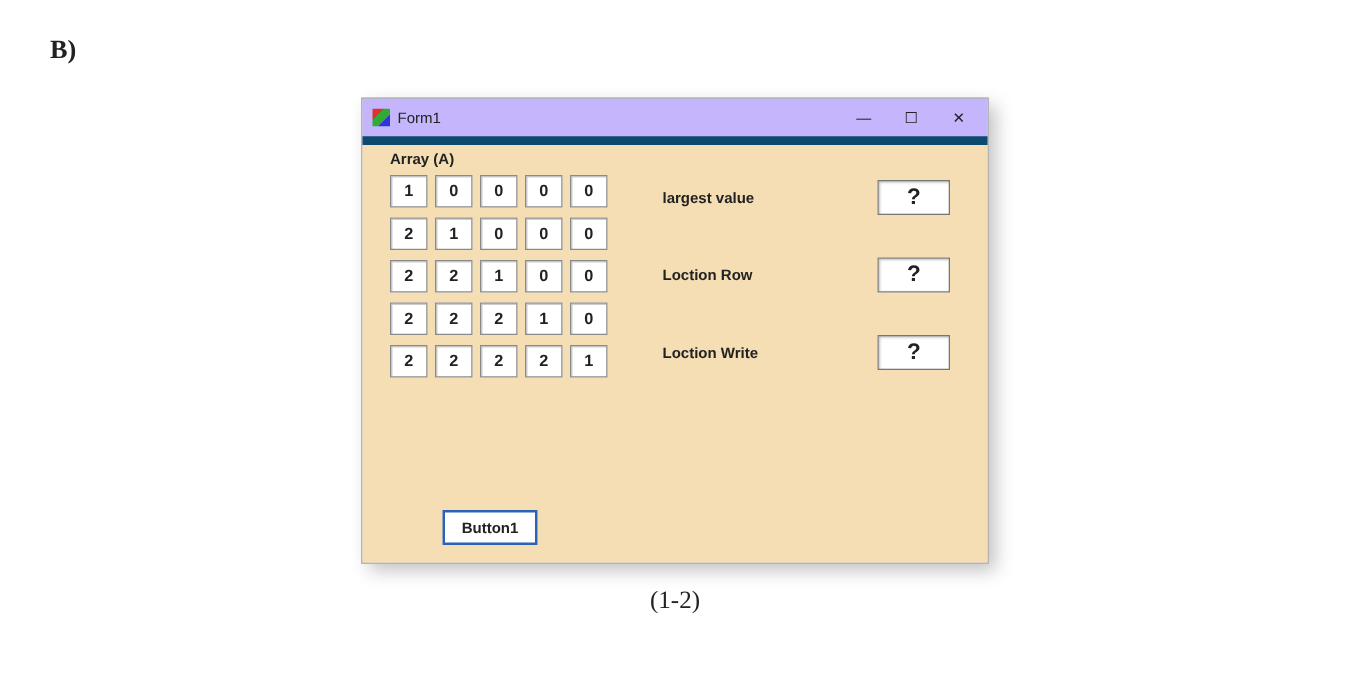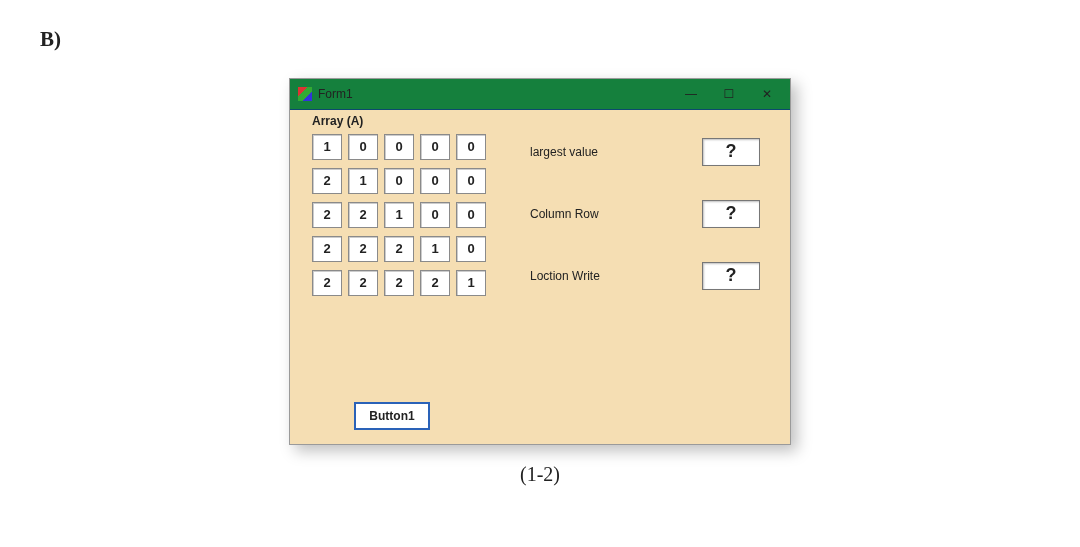--- a/index.html
+++ b/index.html
@@ -33,22 +33,22 @@
     width: 500px;
     margin: 0 auto;
     border: 1px solid #9a9a9a;
     box-shadow: 6px 6px 14px rgba(0,0,0,0.25);
     font-family: 'Segoe UI', Tahoma, sans-serif;
     font-size: 12px;
     line-height: 1.2;
   }
   .titlebar {
     height: 30px;
-    background: #15803d;
-    border-bottom: 1px solid #0c4a6e;
+    background: #c4b5fd;
+    border-bottom: 7px solid #0c4a6e;
     display: flex;
     align-items: center;
     padding: 0 4px 0 8px;
   }
   .titlebar-icon {
     width: 14px;
     height: 14px;
     margin-right: 6px;
     display:inline-block;
     background: linear-gradient(135deg,#d33 0 33%,#3a3 33% 66%,#33d 66% 100%);
@@ -108,21 +108,21 @@
     top: 28px;
     width: 230px;
   }
   .result-row {
     display:flex;
     align-items:center;
     justify-content: space-between;
     margin-bottom: 34px;
   }
   .result-label{
-    font-weight: normal;
+    font-weight: bold;
     font-size:12px;
   }
   .result-box{
     width: 56px;
     height: 26px;
     background:#fff;
     border:1px solid #777;
     box-shadow: inset 1px 1px 2px rgba(0,0,0,0.25);
     font-family: Arial,sans-serif;
     font-weight:bold;
@@ -210,21 +210,21 @@
         </div>
       </div>
     </div>
 
     <div class="results">
       <div class="result-row">
         <span class="result-label">largest value</span>
         <div class="result-box">?</div>
       </div>
       <div class="result-row">
-        <span class="result-label">Column Row</span>
+        <span class="result-label">Loction Row</span>
         <div class="result-box">?</div>
       </div>
       <div class="result-row">
         <span class="result-label">Loction Write</span>
         <div class="result-box">?</div>
       </div>
     </div>
 
     <div class="button1">Button1</div>
   </div>

